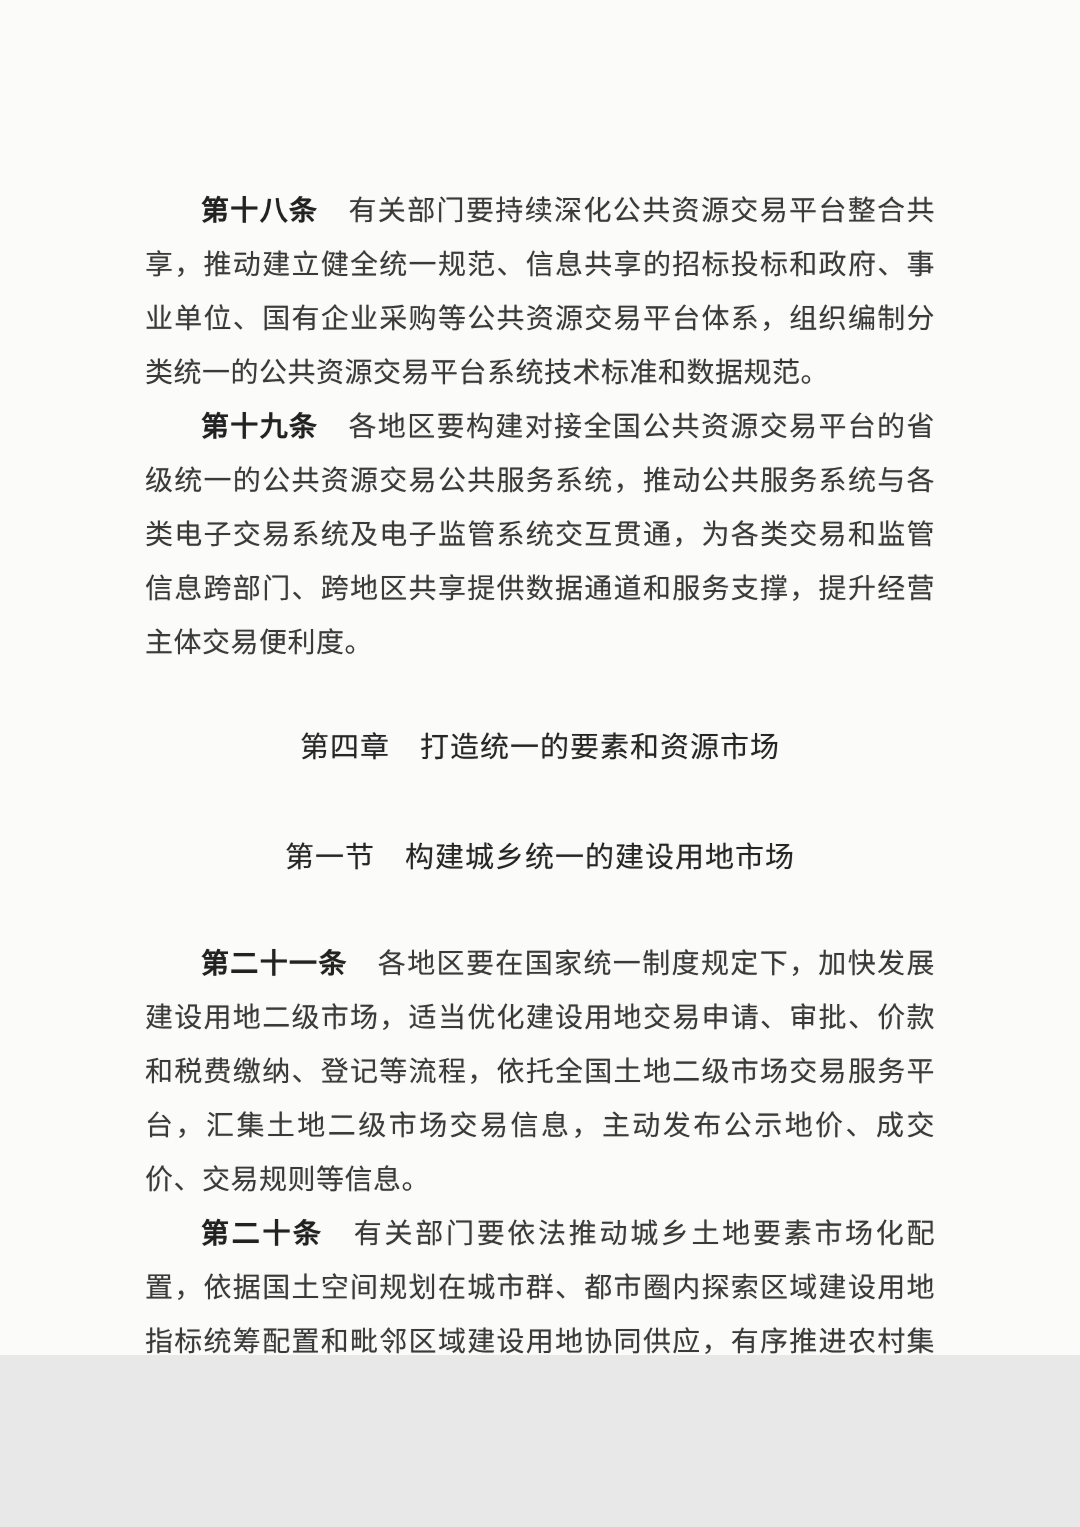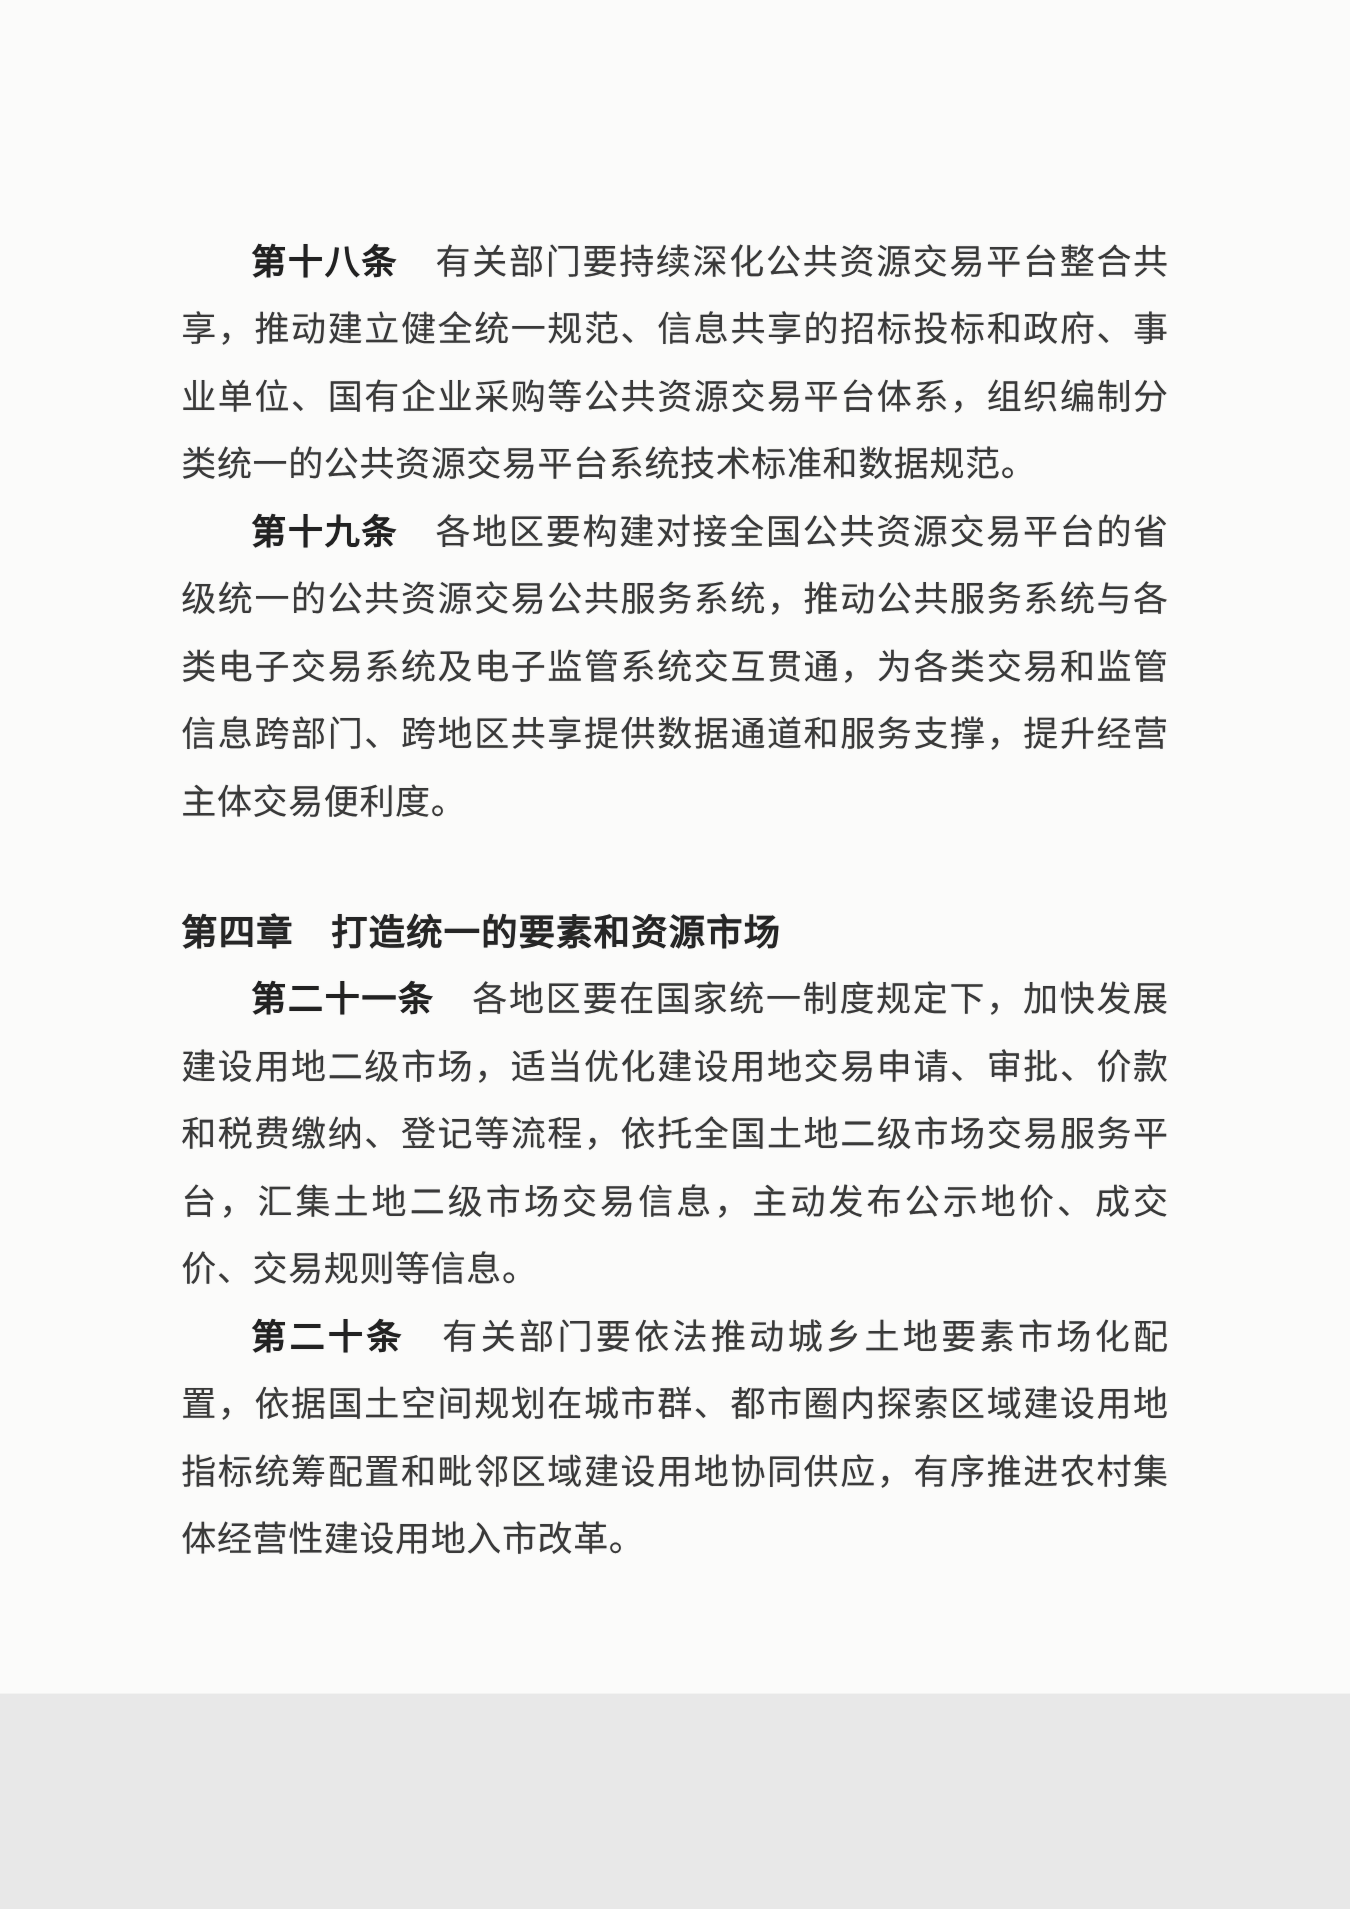--- a/index.html
+++ b/index.html
@@ -36,21 +36,22 @@
   }
   .article-term {
     font-weight: 700;
     color: #222222;
     margin-right: 30px;
   }
   .doc-heading {
     margin: 0;
     font-size: 29px;
     line-height: 54px;
-    font-weight: 700;
+    font-weight: 400;
+    text-align: center;
     text-indent: 0;
     letter-spacing: 1px;
     color: #262626;
     text-shadow: 0 0 1px rgba(50,50,50,0.35);
   }
   .chapter-heading {
     margin-top: 50px;
   }
   .section-heading {
     margin-top: 56px;
@@ -62,19 +63,20 @@
 
 <div class="page">
   <div class="text-column">
 
     <p class="article"><span class="article-term">第十八条</span><span>有关部门要持续深化公共资源交易平台整合共享，推动建立健全统一规范、信息共享的招标投标和政府、事业单位、国有企业采购等公共资源交易平台体系，组织编制分类统一的公共资源交易平台系统技术标准和数据规范。</span></p>
 
     <p class="article"><span class="article-term">第十九条</span><span>各地区要构建对接全国公共资源交易平台的省级统一的公共资源交易公共服务系统，推动公共服务系统与各类电子交易系统及电子监管系统交互贯通，为各类交易和监管信息跨部门、跨地区共享提供数据通道和服务支撑，提升经营主体交易便利度。</span></p>
 
     <h2 class="doc-heading chapter-heading">第四章　打造统一的要素和资源市场</h2>
 
+    <h3 class="doc-heading section-heading">第一节　构建城乡统一的建设用地市场</h3>
 
     <p class="article"><span class="article-term">第二十一条</span><span>各地区要在国家统一制度规定下，加快发展建设用地二级市场，适当优化建设用地交易申请、审批、价款和税费缴纳、登记等流程，依托全国土地二级市场交易服务平台，汇集土地二级市场交易信息，主动发布公示地价、成交价、交易规则等信息。</span></p>
 
     <p class="article"><span class="article-term">第二十条</span><span>有关部门要依法推动城乡土地要素市场化配置，依据国土空间规划在城市群、都市圈内探索区域建设用地指标统筹配置和毗邻区域建设用地协同供应，有序推进农村集体经营性建设用地入市改革。</span></p>
 
   </div>
 </div>
 
 </body></html>

